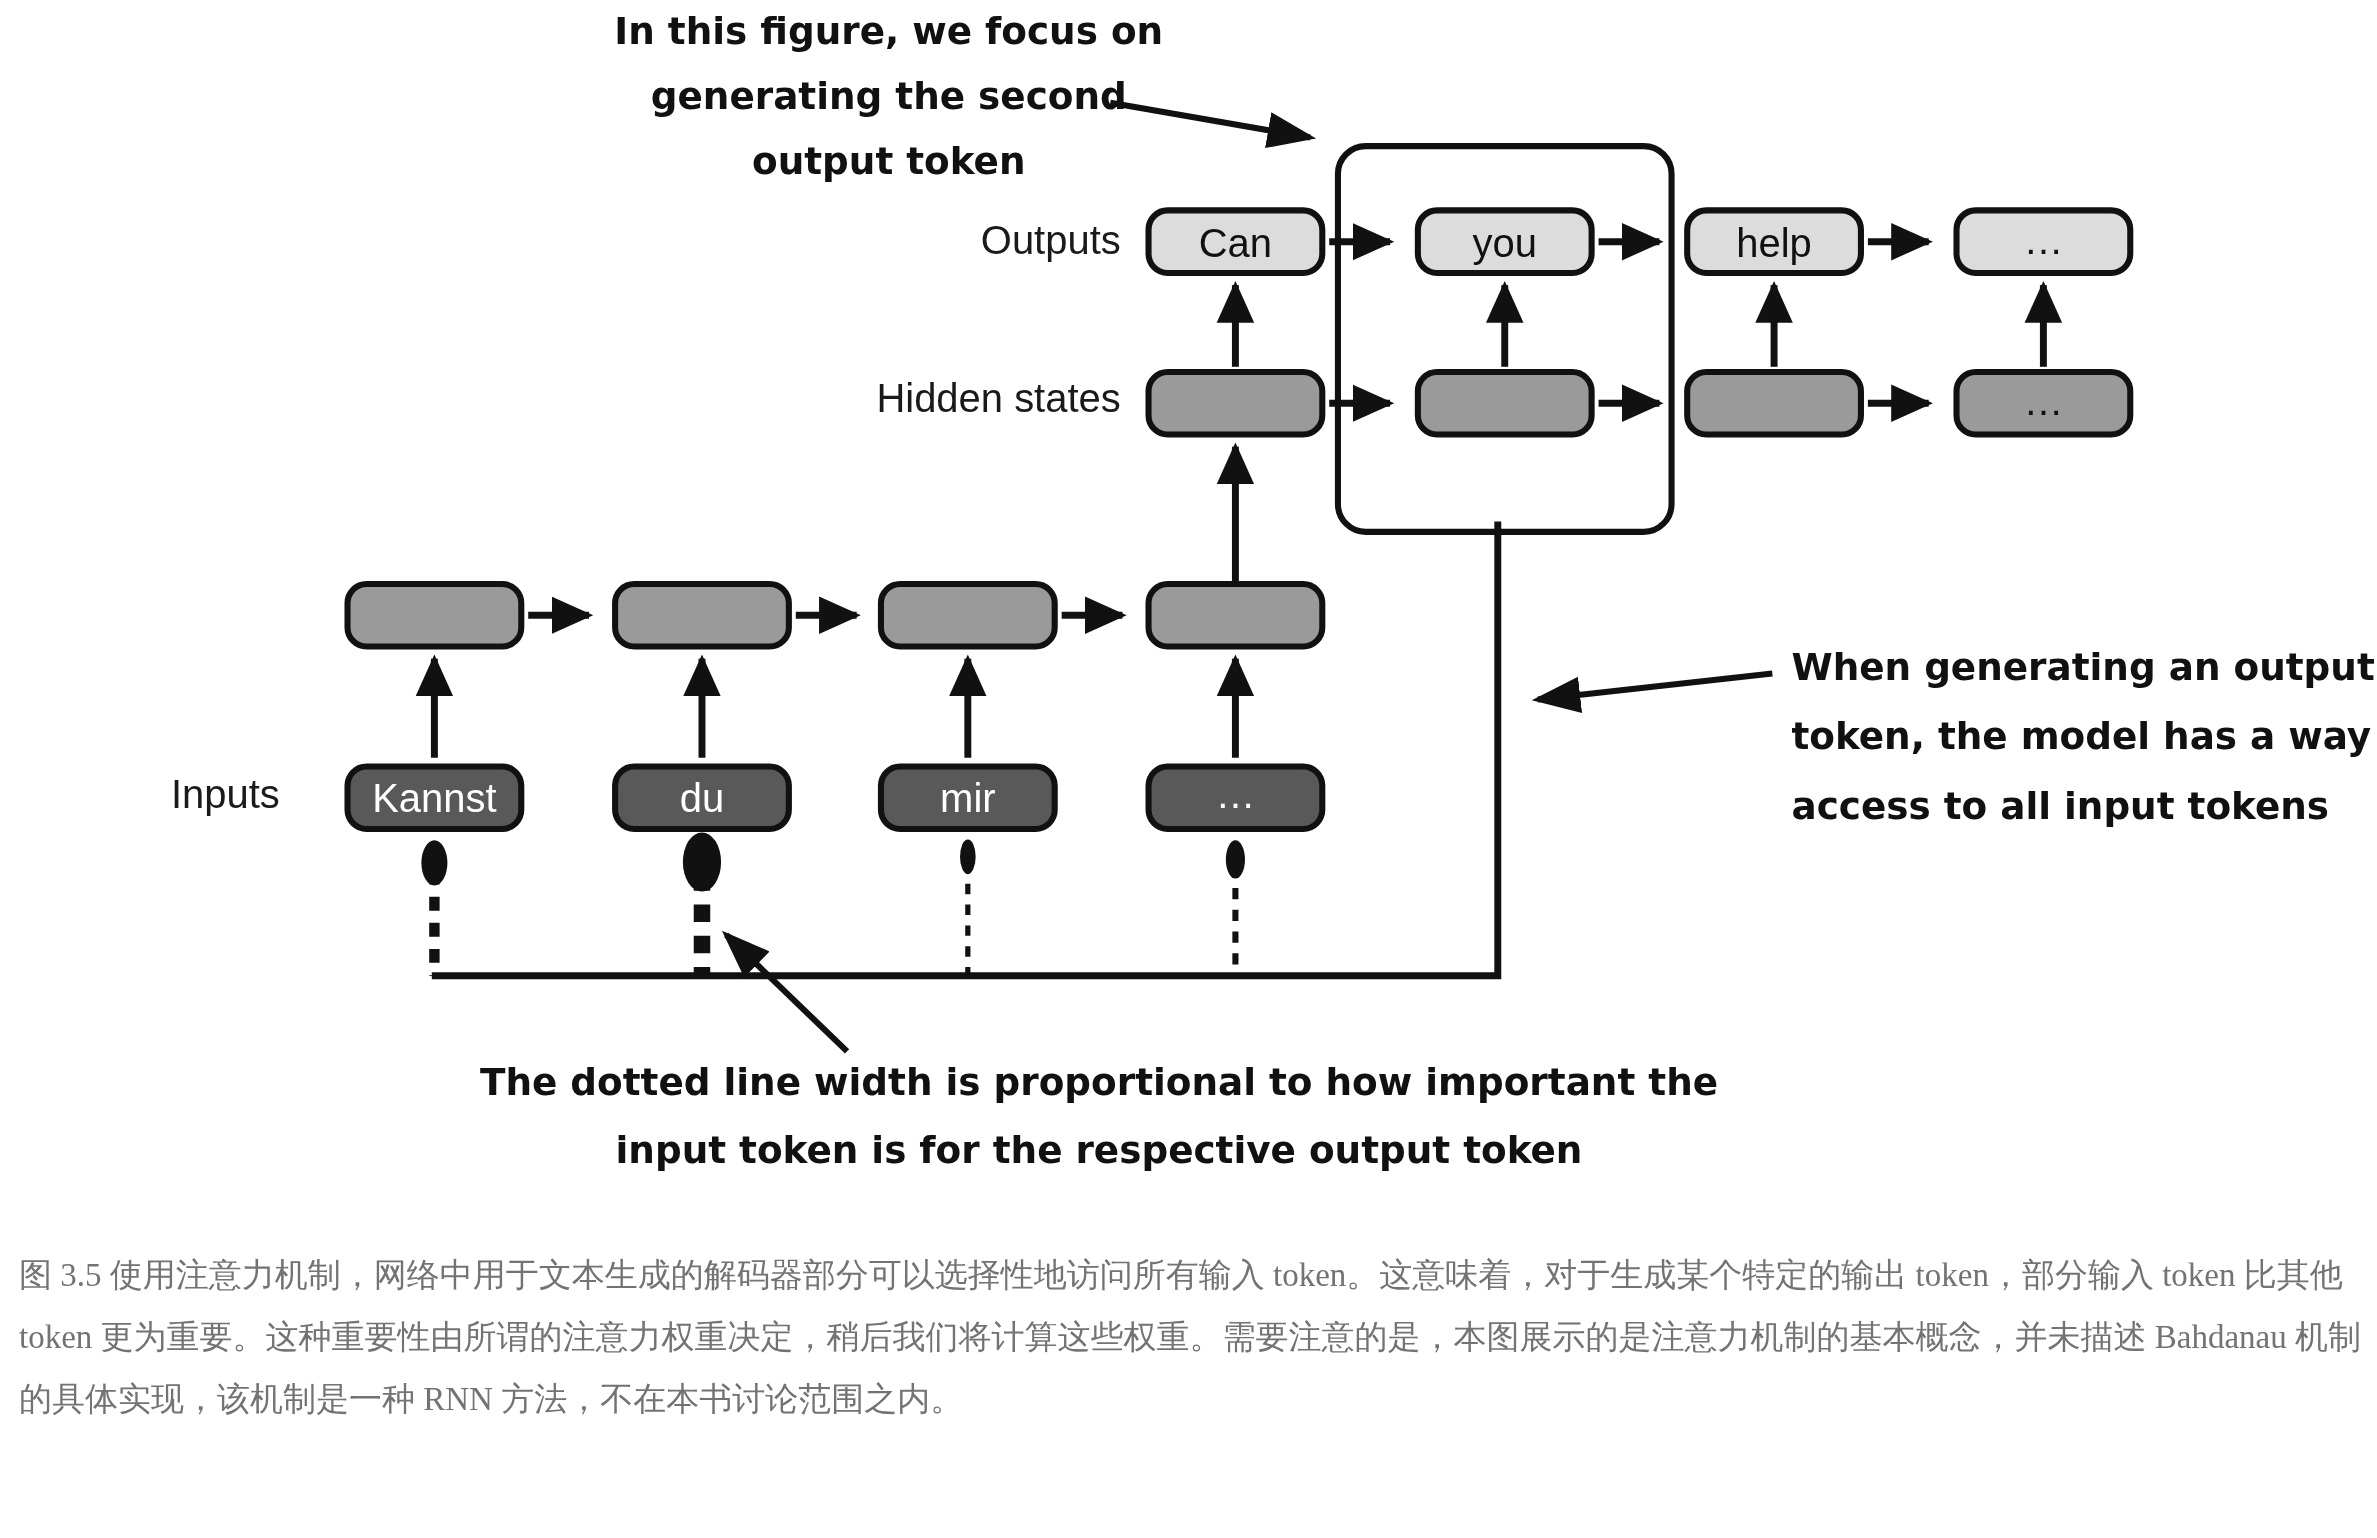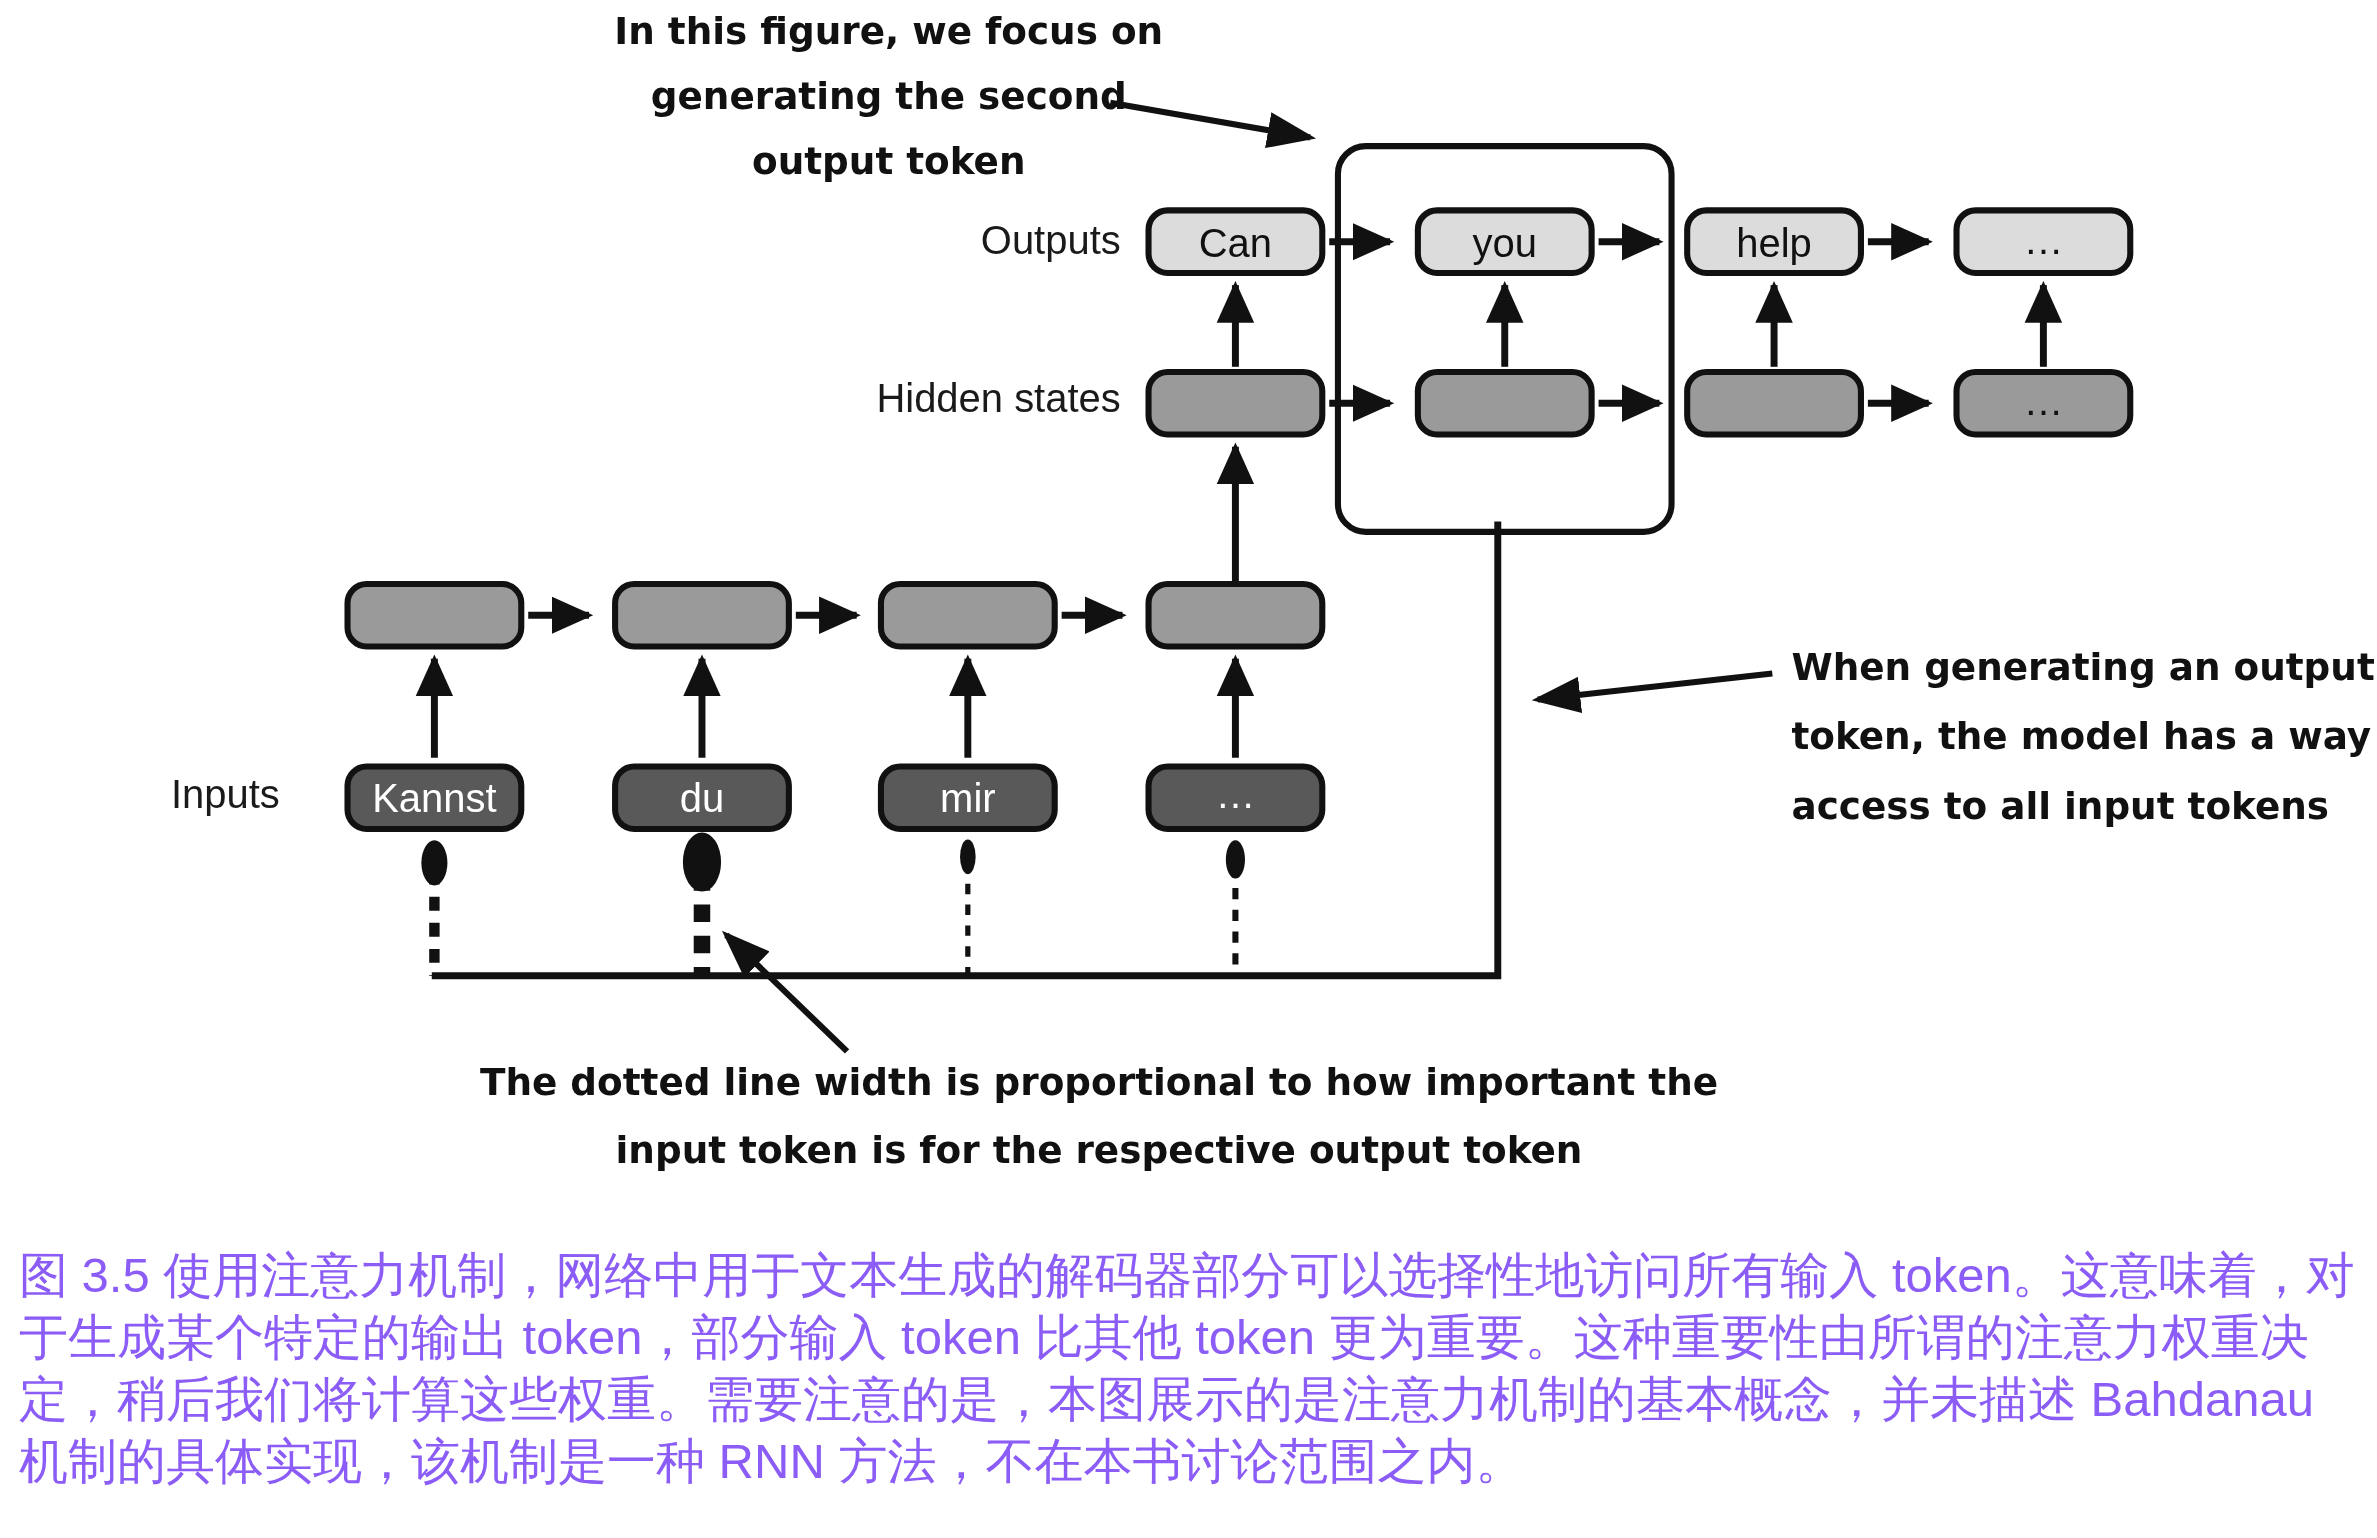--- a/index.html
+++ b/index.html
@@ -38,23 +38,23 @@
     font-family: "Liberation Sans", sans-serif;
     fill: #111111;
     font-weight: 400;
   }
 
   #caption {
     position: absolute;
     left: 19px;
     top: 1244px;
     width: 2346px;
-    color: #8b5cf6;
-    font-family: Liberation Sans, sans-serif;
-    font-size: 49px;
+    color: #737373;
+    font-family: Liberation Serif, serif;
+    font-size: 33px;
     line-height: 62px;
     letter-spacing: 0px;
     white-space: pre-wrap;
     font-weight: 400;
   }
 </style>
 </head>
 <body>
 
 <div id="figure">

